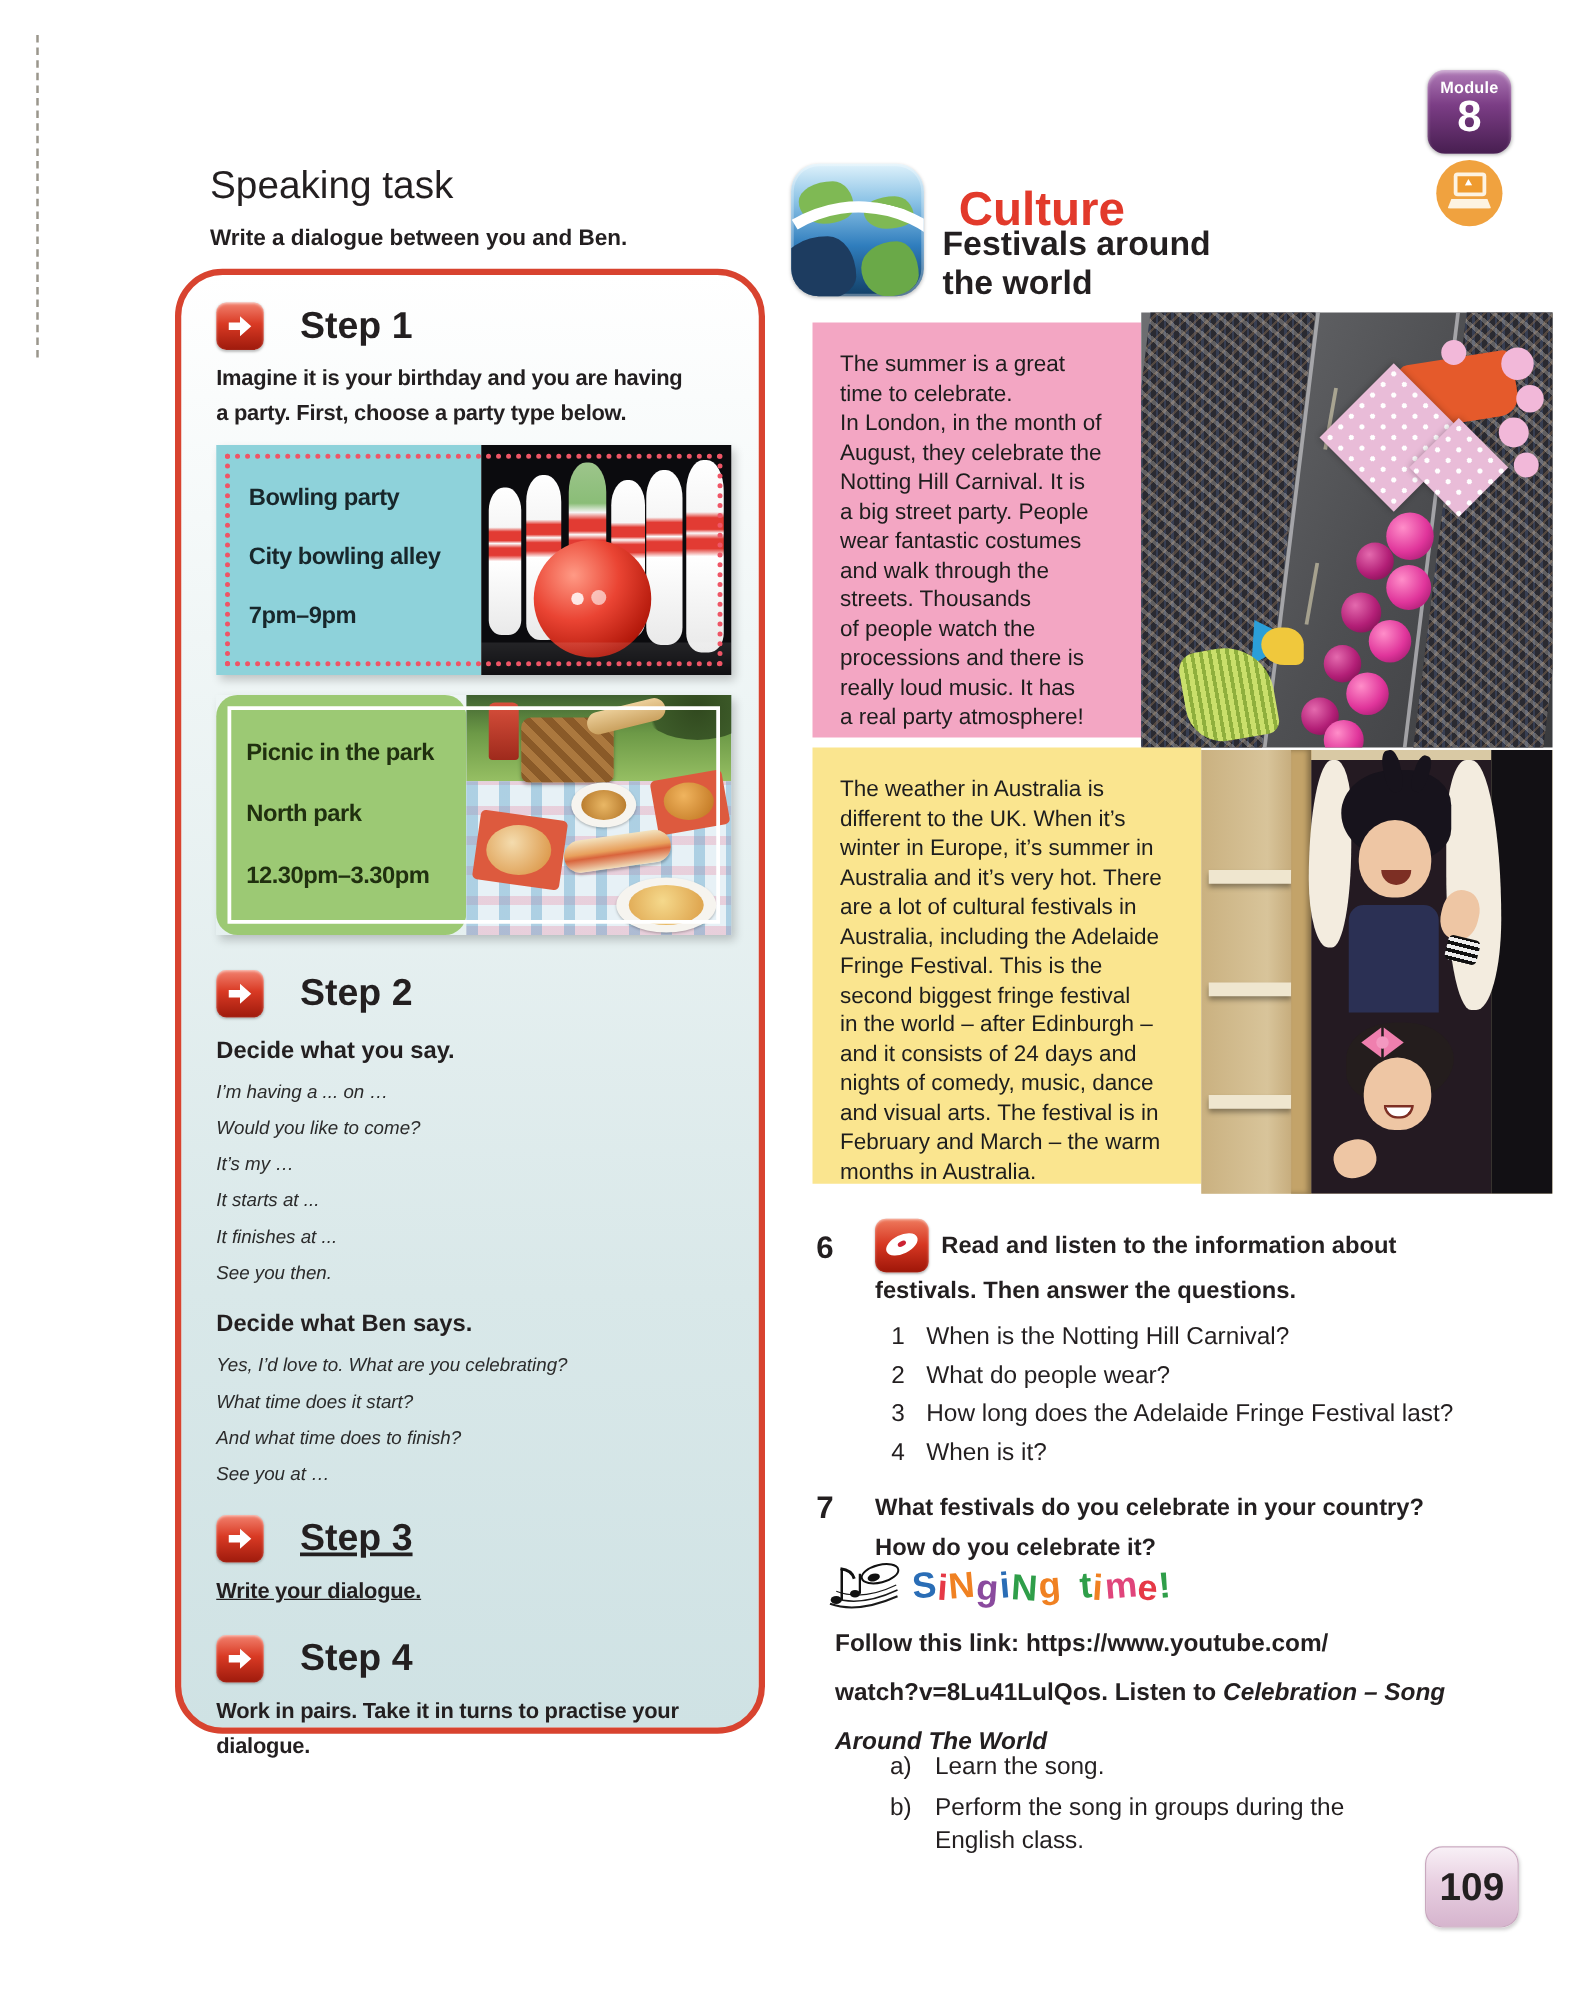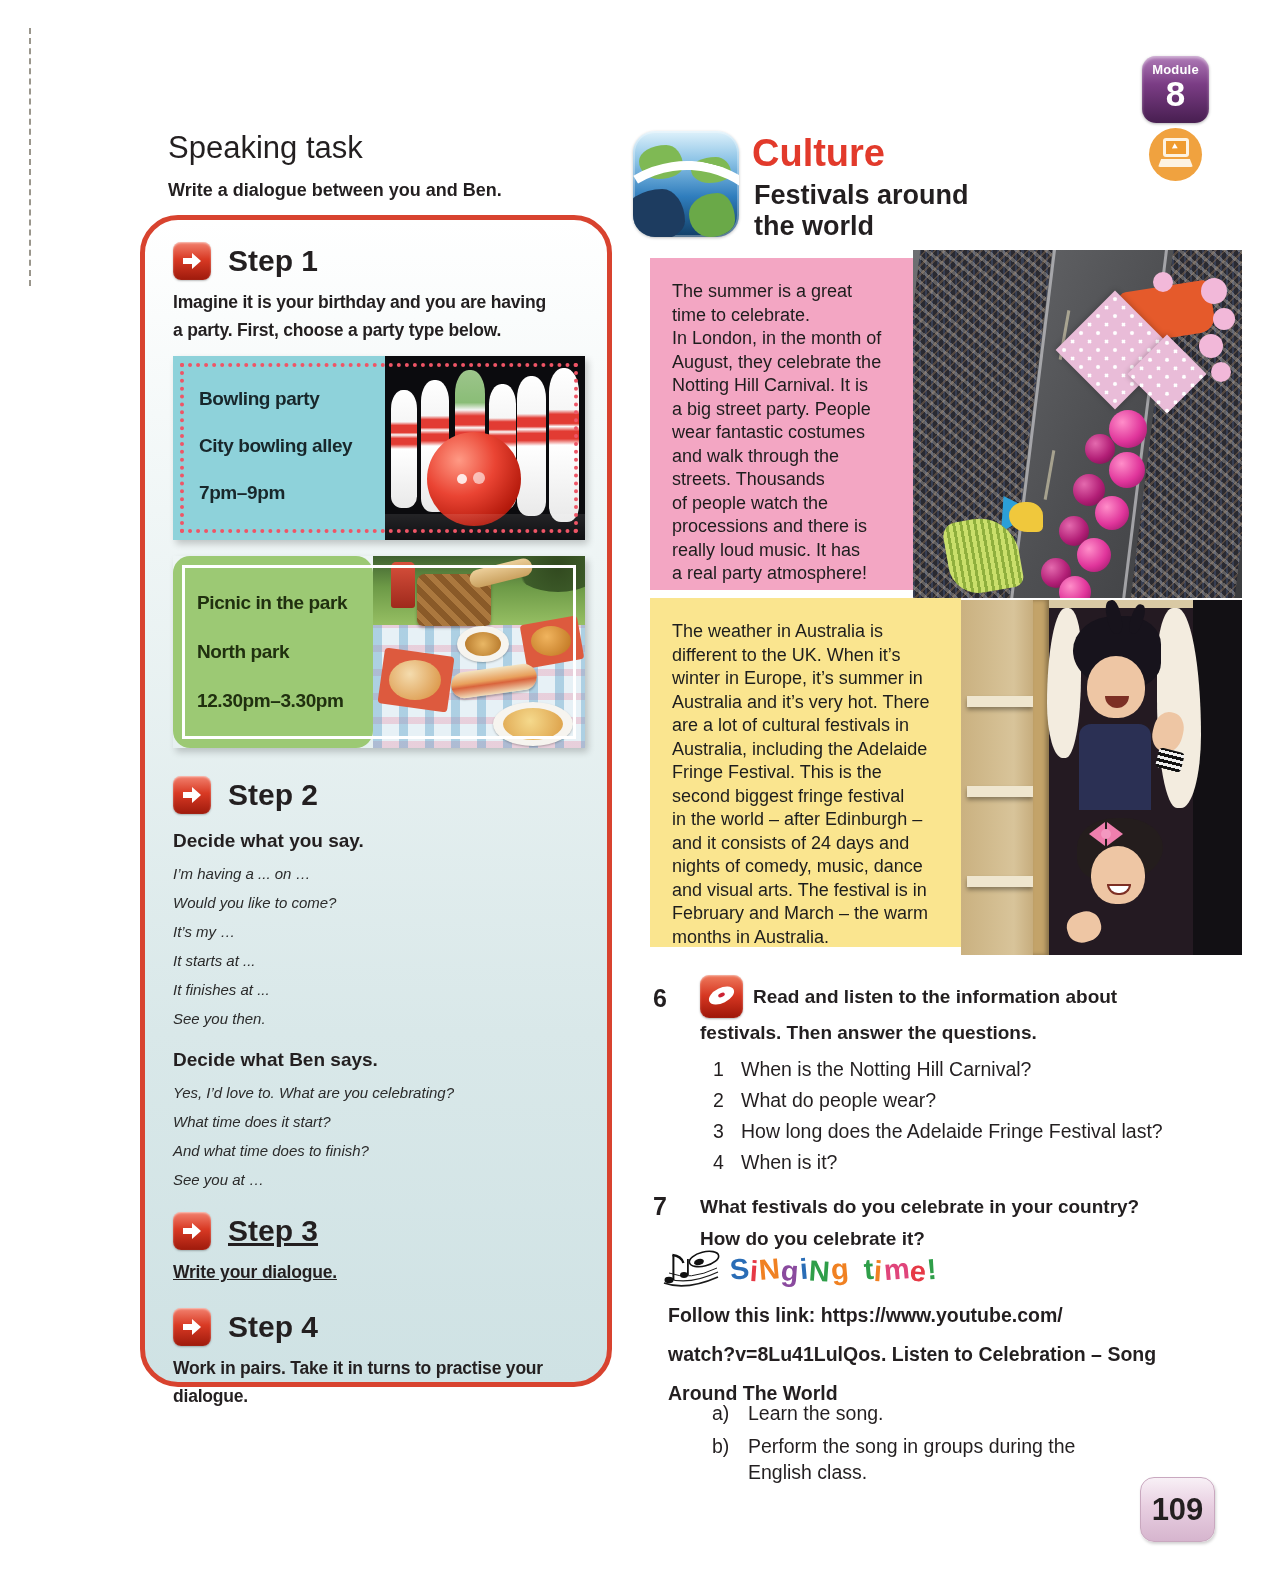--- a/index.html
+++ b/index.html
@@ -8,21 +8,21 @@
 
   
   .cutline{position:absolute;left:29px;top:28px;height:258px;border-left:2px dashed #9a968c;}
   .speaking-title{position:absolute;left:168px;top:130px;margin:0;font-size:31px;font-weight:normal;}
   .speaking-intro{position:absolute;left:168px;top:180px;margin:0;font-size:18px;font-weight:bold;}
 
   .stepbox{position:absolute;left:140px;top:215px;width:472px;height:1172px;box-sizing:border-box;
            border:5px solid #d8432f;border-radius:38px;
            background:linear-gradient(180deg,#ffffff 0%,#f0f6f6 25%,#d9e8e9 70%,#cfe2e4 100%);
            padding:22px 26px 18px 28px;}
-  .step-head{display:flex;align-items:center;gap:17px;}
+  .step-head{display:flex;align-items:center;gap:29px;}
   .step-icon{width:38px;height:38px;border-radius:8px;flex:none;
              background:linear-gradient(180deg,#f2826f 0%,#d93a24 45%,#9e1a0c 100%);
              box-shadow:inset 0 1px 2px rgba(255,255,255,.55),0 1px 2px rgba(0,0,0,.25);
              display:flex;align-items:center;justify-content:center;}
   .step-label{font-size:30px;font-weight:bold;}
   .step-text{font-size:17.5px;font-weight:bold;line-height:28px;margin:8px 0 0 0;
              letter-spacing:-0.2px;white-space:pre-line;}
 
   .card{position:relative;width:412px;height:184px;margin-top:12px;display:flex;
         box-shadow:3px 4px 7px rgba(0,0,0,.20);}
@@ -79,21 +79,21 @@
 
   
   .globe{position:absolute;left:633px;top:131px;width:106px;height:106px;border-radius:22px;overflow:hidden;
          background:linear-gradient(180deg,#dff2fb 0%,#8cc3e6 28%,#2f7dbd 62%,#123f66 100%);
          box-shadow:inset 0 0 0 2px rgba(255,255,255,.3),0 1px 3px rgba(0,0,0,.25);}
   .land{position:absolute;background:#7fb954;border-radius:62% 38% 55% 45% / 48% 62% 38% 52%;}
   .land.dark{background:#1d3c60;}
   .swoosh{position:absolute;width:190px;height:190px;left:-50px;top:30px;border-radius:50%;
           border:9px solid transparent;border-top-color:#ffffff;transform:rotate(14deg);}
 
-  .culture-title{position:absolute;left:752px;top:132px;margin:0;font-size:38px;font-weight:bold;color:#e23a2b;}
+  .culture-title{position:absolute;left:752px;top:132px;margin:15px;font-size:38px;font-weight:bold;color:#e23a2b;}
   .culture-sub{position:absolute;left:754px;top:180px;margin:0;font-size:27px;font-weight:bold;
                line-height:31px;white-space:pre-line;}
 
   .pink-box{position:absolute;left:650px;top:258px;width:263px;height:332px;background:#f3a6c3;
             box-sizing:border-box;padding:22px 12px 0 22px;font-size:18px;line-height:23.5px;
             white-space:pre-line;color:#1d1d1d;}
   .yellow-box{position:absolute;left:650px;top:598px;width:311px;height:349px;background:#fae58f;
               box-sizing:border-box;padding:22px 10px 0 22px;font-size:18px;line-height:23.5px;
               white-space:pre-line;color:#1d1d1d;}
 
@@ -163,21 +163,21 @@
             line-height:32px;white-space:pre-line;}
 
   
   .singing{position:absolute;left:660px;top:1247px;display:flex;align-items:center;gap:6px;}
   .singing-title{font-size:29px;font-weight:bold;letter-spacing:1px;display:inline-flex;align-items:baseline;}
   .singing-title .lt{display:inline-block;}
   .singing-title .lt:nth-child(odd){transform:rotate(-5deg) translateY(-1px);}
   .singing-title .lt:nth-child(even){transform:rotate(4deg) translateY(1px);}
   .word-gap{width:14px;display:inline-block;}
   .follow{position:absolute;left:668px;top:1296px;width:520px;font-size:19.5px;font-weight:bold;line-height:39px;}
-  .it{}
+  .it{font-style:italic;}
   .tasks{position:absolute;left:712px;top:1400px;font-size:19.5px;}
   .task-row{display:flex;margin-bottom:7px;line-height:26px;}
   .task-marker{width:36px;flex:none;}
   .task-text{white-space:pre-line;}
 
   
   .module-badge{position:absolute;left:1142px;top:56px;width:67px;height:67px;border-radius:14px;
                 background:linear-gradient(180deg,#b07cb8 0%,#7b3d85 42%,#471e50 100%);
                 color:#fff;text-align:center;
                 box-shadow:inset 0 2px 3px rgba(255,255,255,.45),0 1px 3px rgba(0,0,0,.3);}

